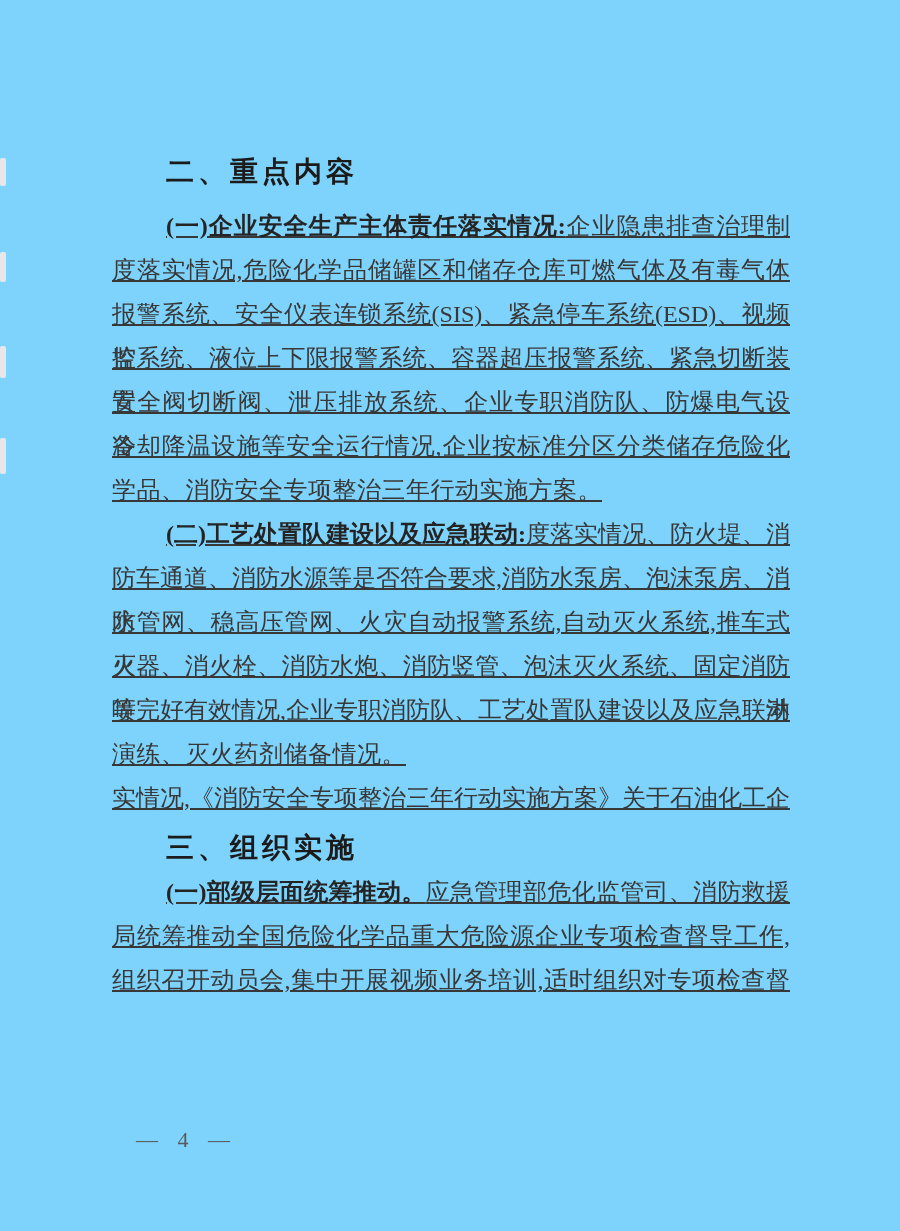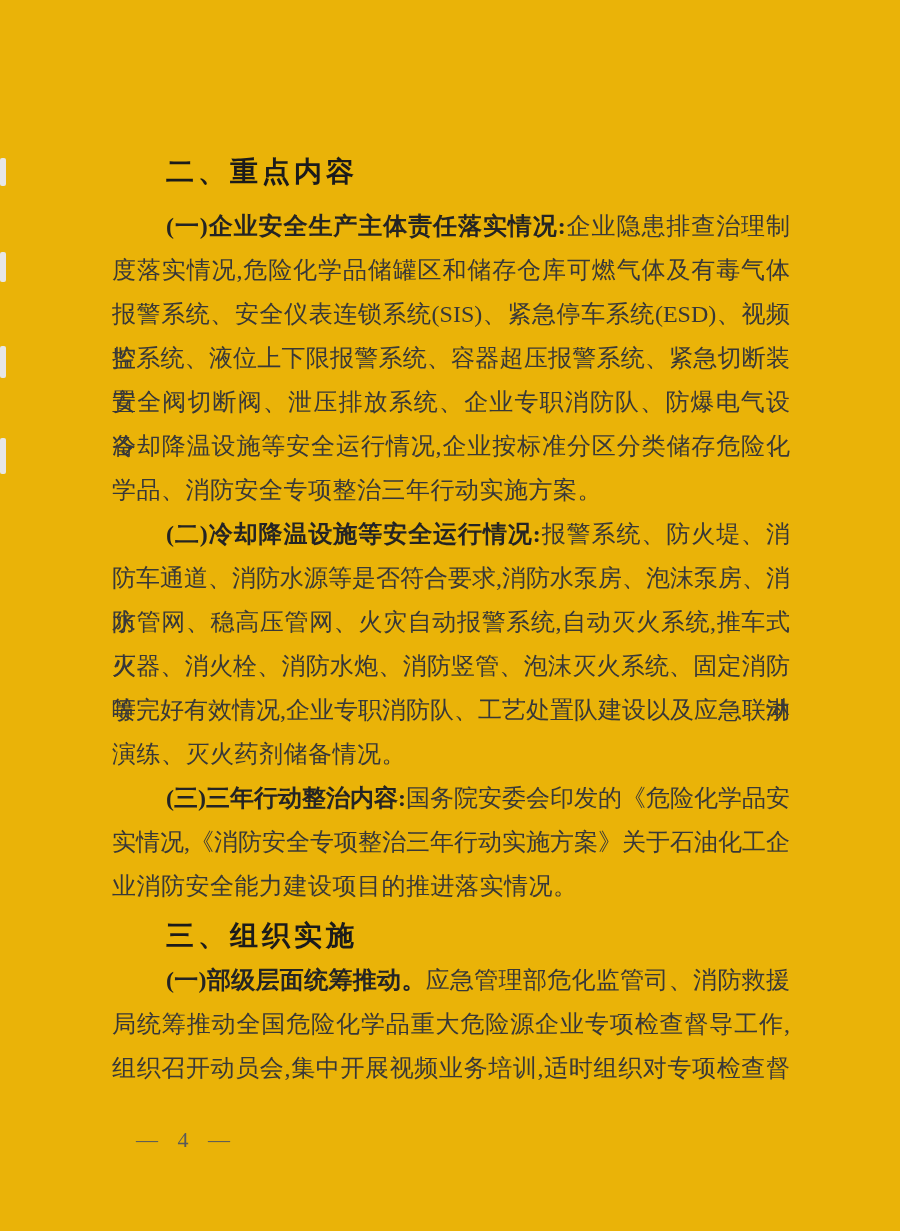--- a/index.html
+++ b/index.html
@@ -5,21 +5,21 @@
   * { box-sizing: border-box; }
   html, body { margin: 0; padding: 0; }
   body {
     width: 900px; height: 1231px;
     background: #ffffff;
     font-family: "Liberation Serif", "DejaVu Serif", serif;
   }
   .page {
     position: relative;
     width: 900px; height: 1231px;
-    background: #eab308;
+    background: #7dd3fc;
     overflow: hidden;
   }
   .content {
     position: absolute;
     left: 112px; top: 150px;
     width: 678px;
     color: #353535;
   }
   .sec-heading {
     font-family: "Liberation Sans", "DejaVu Sans", sans-serif;
@@ -33,20 +33,21 @@
     white-space: nowrap;
   }
   .sec-heading.first { margin-bottom: 10px; }
   .sec-heading.later { margin-top: 6px; margin-bottom: 0; }
   .line {
     font-size: 24px;
     line-height: 44px;
     height: 44px;
     color: #383838;
     white-space: nowrap;
+    text-decoration: underline;
   }
   .fill {
     white-space: normal;
     text-align: justify;
     text-align-last: justify;
     text-justify: inter-character;
   }
   .end { letter-spacing: 0.5px; }
   .indent { text-indent: 54px; }
   .lead { font-weight: 700; color: #242424; }
@@ -80,30 +81,28 @@
     <div class="sec-heading first">二、重点内容</div>
 
     <div class="line fill indent"><span class="lead">(一)企业安全生产主体责任落实情况:</span><span>企业隐患排查治理制</span></div>
     <div class="line fill">度落实情况,危险化学品储罐区和储存仓库可燃气体及有毒气体</div>
     <div class="line fill">报警系统、安全仪表连锁系统(SIS)、紧急停车系统(ESD)、视频监</div>
     <div class="line fill">控系统、液位上下限报警系统、容器超压报警系统、紧急切断装置、</div>
     <div class="line fill">安全阀切断阀、泄压排放系统、企业专职消防队、防爆电气设备、</div>
     <div class="line fill">冷却降温设施等安全运行情况,企业按标准分区分类储存危险化</div>
     <div class="line end">学品、消防安全专项整治三年行动实施方案。</div>
 
-    <div class="line fill indent"><span class="lead">(二)冷却降温设施等安全运行情况:</span><span>报警系统、防火堤、消</span></div>
+    <div class="line fill indent"><span class="lead">(二)工艺处置队建设以及应急联动:</span><span>度落实情况、防火堤、消</span></div>
     <div class="line fill">防车通道、消防水源等是否符合要求,消防水泵房、泡沫泵房、消防</div>
     <div class="line fill">水管网、稳高压管网、火灾自动报警系统,自动灭火系统,推车式灭</div>
     <div class="line fill">火器、消火栓、消防水炮、消防竖管、泡沫灭火系统、固定消防喷淋</div>
     <div class="line fill">等完好有效情况,企业专职消防队、工艺处置队建设以及应急联动</div>
     <div class="line end">演练、灭火药剂储备情况。</div>
 
-    <div class="line fill indent"><span class="lead">(三)三年行动整治内容:</span><span>国务院安委会印发的《危险化学品安</span></div>
     <div class="line fill">实情况,《消防安全专项整治三年行动实施方案》关于石油化工企</div>
-    <div class="line end">业消防安全能力建设项目的推进落实情况。</div>
 
     <div class="sec-heading later">三、组织实施</div>
 
     <div class="line fill indent"><span class="lead">(一)部级层面统筹推动。</span><span>应急管理部危化监管司、消防救援</span></div>
     <div class="line fill">局统筹推动全国危险化学品重大危险源企业专项检查督导工作,</div>
     <div class="line fill">组织召开动员会,集中开展视频业务培训,适时组织对专项检查督</div>
 
   </div>
 
   <div class="footer">— 4 —</div>

